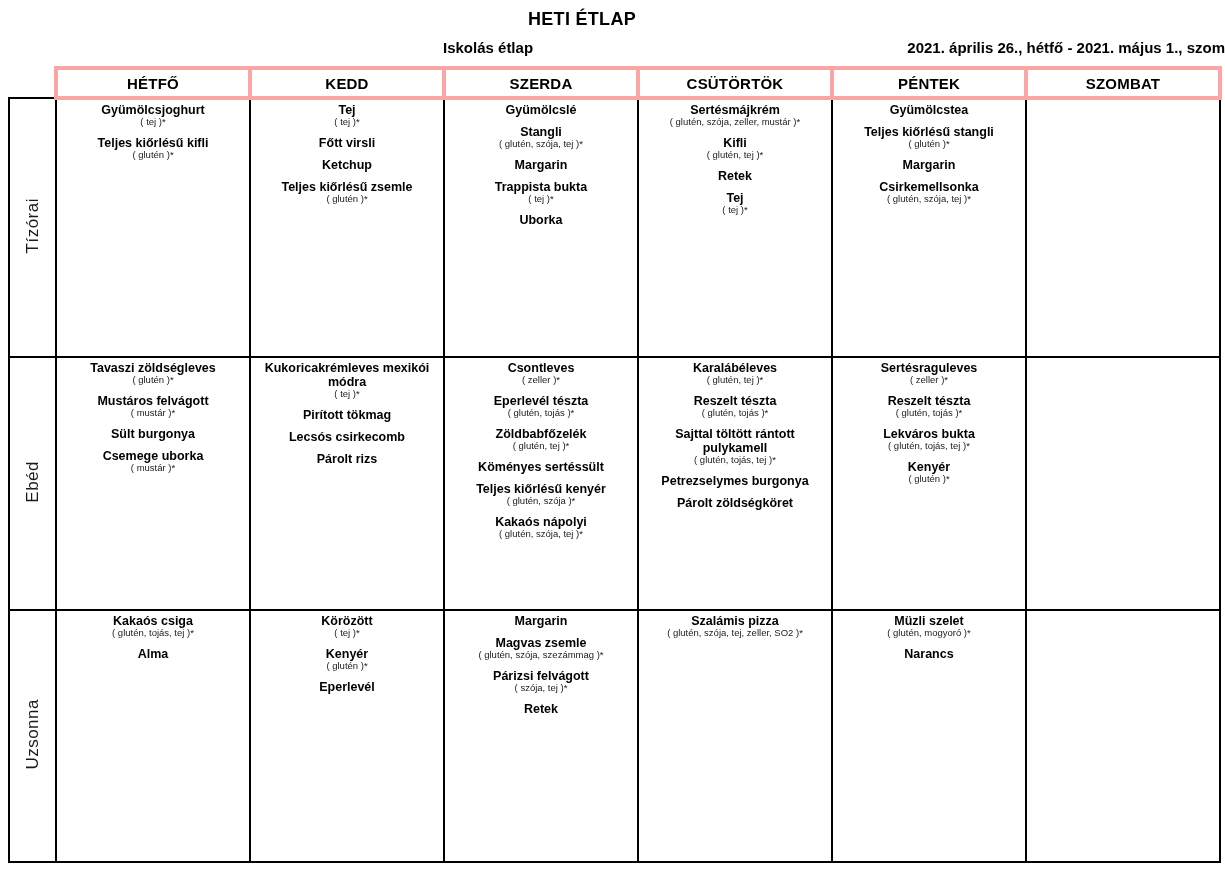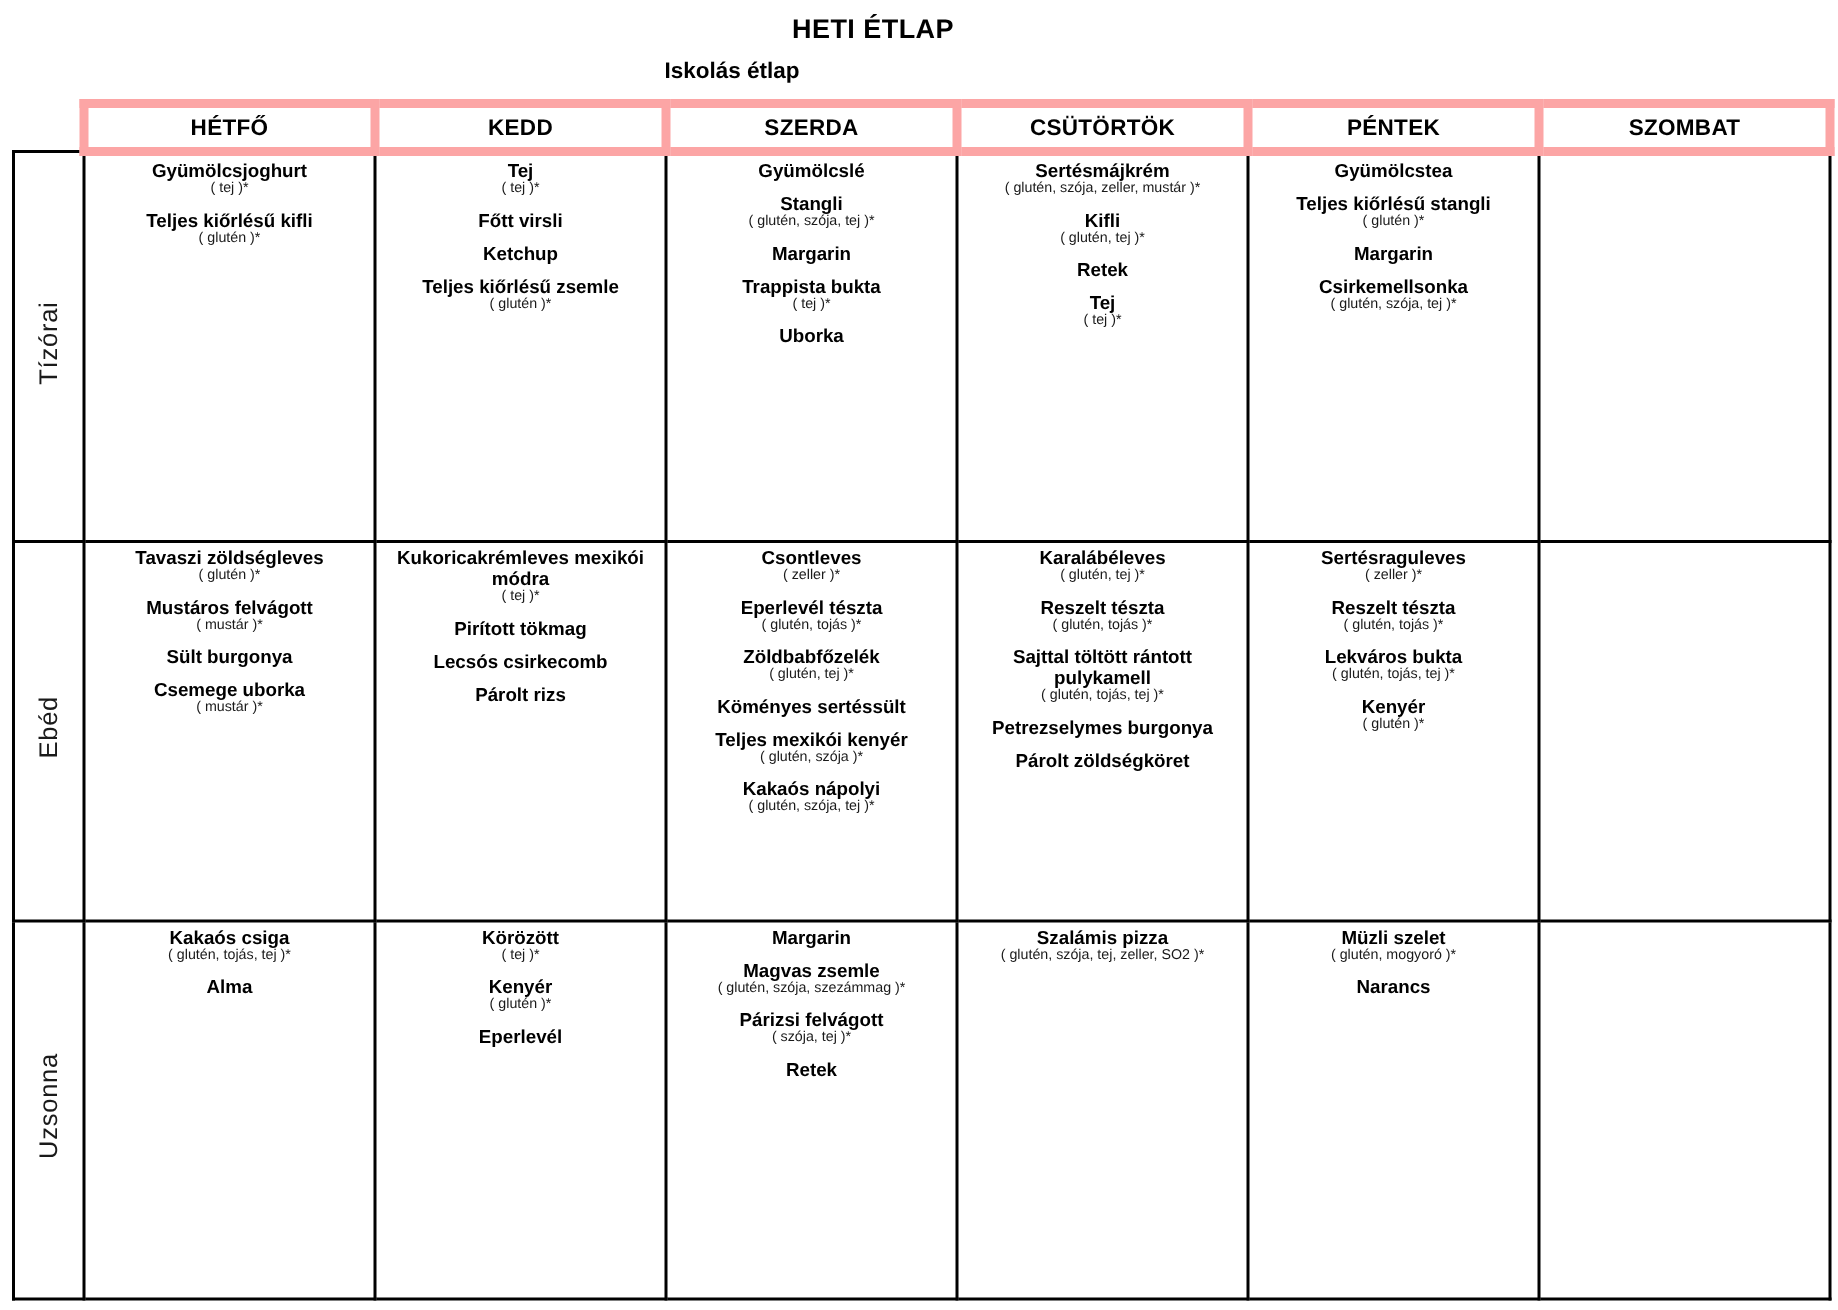--- a/index.html
+++ b/index.html
@@ -18,21 +18,21 @@
   .menutype{position:absolute;left:443px;top:0;white-space:nowrap;}
   .daterange{position:absolute;right:0;top:0;white-space:nowrap;}
   table.menu-table{
     border-collapse:collapse;table-layout:fixed;
     margin-left:8px;width:1214px;margin-top:3px;
   }
   table.menu-table col.c-label{width:47px;}
   table.menu-table col.c-day{width:194px;}
   th.corner{border:none;background:#fff;}
   th.day-header{
-    border:6px solid #fca5a5;font-weight:bold;font-size:15px;
+    border:4px solid #fca5a5;font-weight:bold;font-size:15px;
     height:24px;padding:1px 2px;text-align:center;letter-spacing:.2px;
   }
   td.row-label,td.day-cell{border:2px solid #000;vertical-align:top;}
   tbody tr:nth-child(1) td{height:253px;}
   tbody tr:nth-child(2) td{height:248px;margin-top:22px;}
   tbody tr:nth-child(3) td{height:247px;}
   td.row-label{text-align:center;vertical-align:middle;}
   .vlabel{
     display:inline-block;writing-mode:vertical-rl;transform:rotate(180deg);
     font-size:17px;color:#1a1a1a;letter-spacing:.5px;
@@ -42,20 +42,21 @@
   .item-name{font-weight:bold;font-size:12.5px;line-height:1.12;}
   .item-allergens{font-size:9.5px;line-height:1.15;color:#1a1a1a;margin-top:0px;}
 </style>
 </head>
 <body>
 
 <div class="page">
   <div class="title">HETI ÉTLAP</div>
   <div class="subheader">
     <span class="menutype">Iskolás étlap</span>
+    <span class="daterange">2021. április 26., hétfő - 2021. május 1., szom</span>
   </div>
 
   <table class="menu-table">
     <colgroup id="cols">
         <col class="c-label">
         <col class="c-day">
         <col class="c-day">
         <col class="c-day">
         <col class="c-day">
         <col class="c-day">
@@ -199,21 +200,21 @@
               <div class="item-allergens">( glutén, tojás )*</div>
             </div>
             <div class="item">
               <div class="item-name">Zöldbabfőzelék</div>
               <div class="item-allergens">( glutén, tej )*</div>
             </div>
             <div class="item">
               <div class="item-name">Köményes sertéssült</div>
             </div>
             <div class="item">
-              <div class="item-name">Teljes mexikói kenyér</div>
+              <div class="item-name">Teljes kiőrlésű kenyér</div>
               <div class="item-allergens">( glutén, szója )*</div>
             </div>
             <div class="item">
               <div class="item-name">Kakaós nápolyi</div>
               <div class="item-allergens">( glutén, szója, tej )*</div>
             </div>
           </td>
           <td class="day-cell">
             <div class="item">
               <div class="item-name">Karalábéleves</div>

